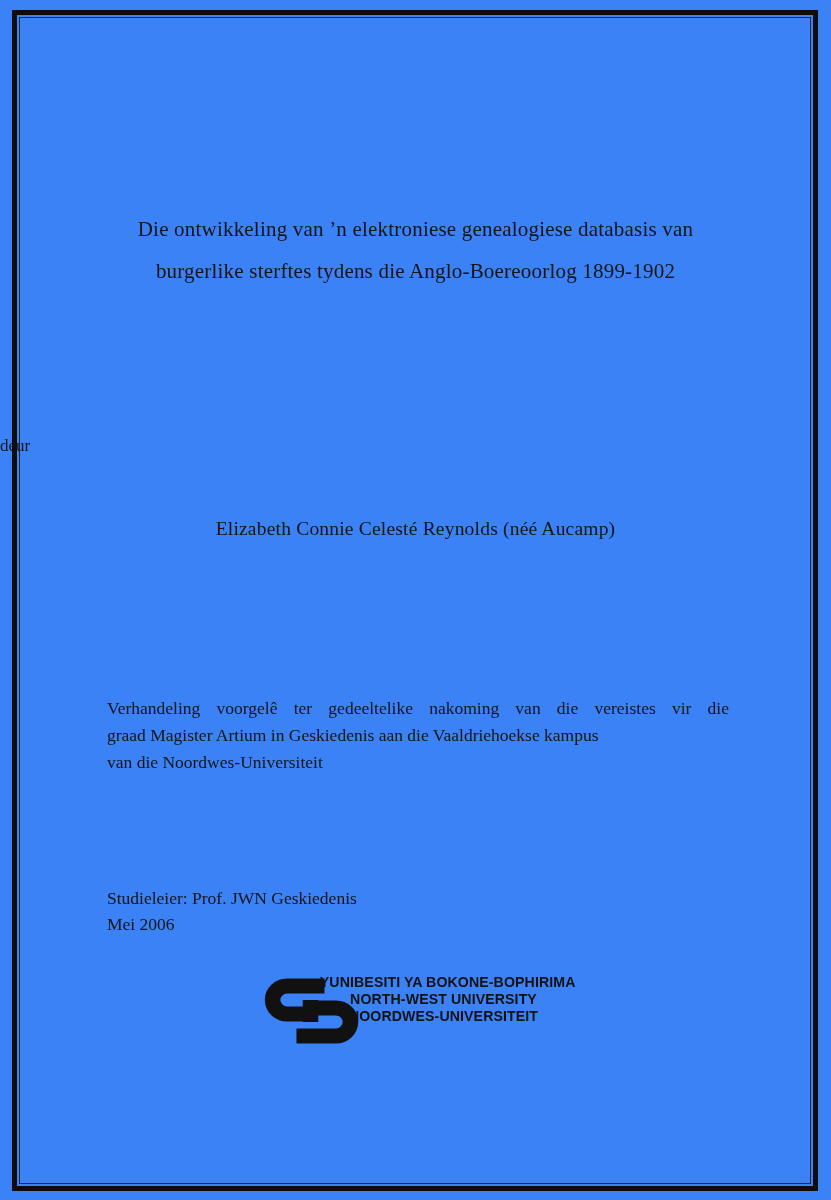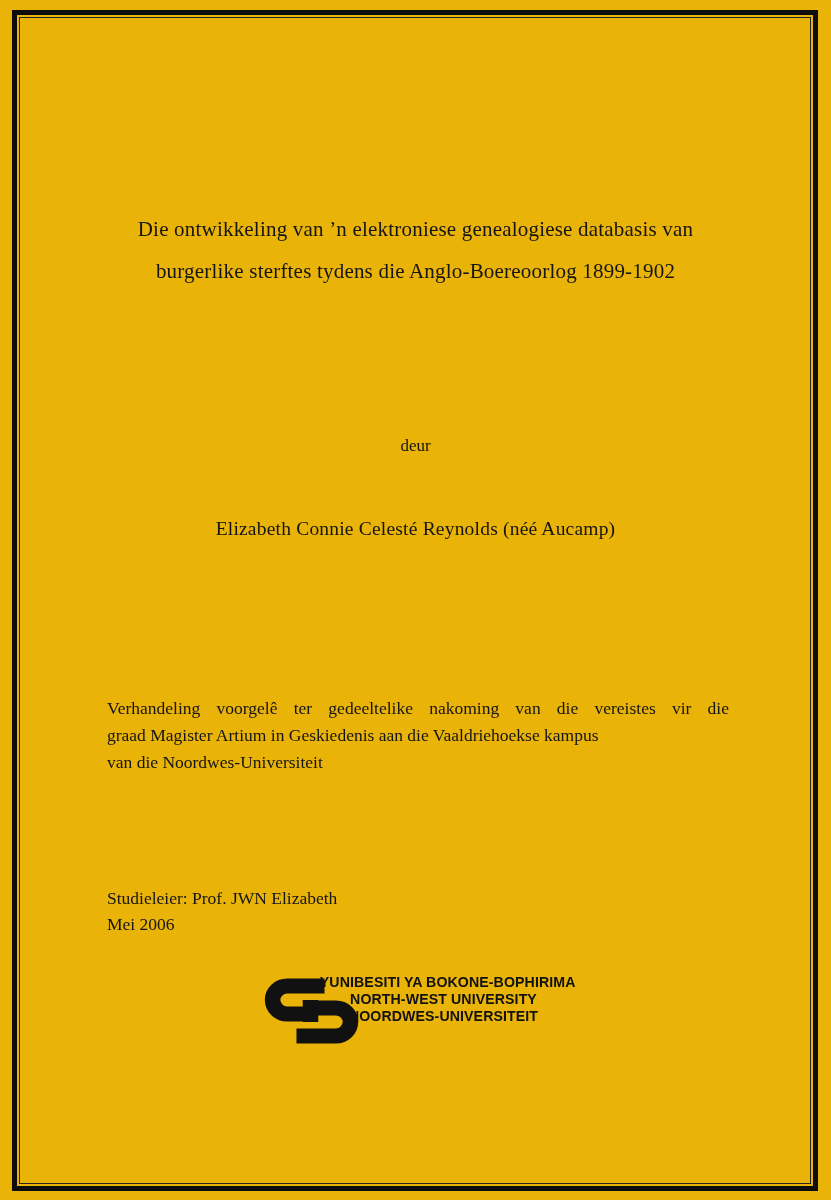--- a/index.html
+++ b/index.html
@@ -3,21 +3,21 @@
 <meta charset="utf-8">
 <style>
   * { margin: 0; padding: 0; box-sizing: border-box; }
   html, body { background: #e9e9e9; }
   body { width: 831px; }
 
   .page {
     position: relative;
     width: 831px;
     height: 1200px;
-    background: #eab308;
+    background: #3b82f6;
     font-family: "Liberation Serif", "DejaVu Serif", serif;
     color: #151515;
     overflow: hidden;
   }
 
   
   .frame-outer {
     position: absolute;
     top: 10px; left: 12px; right: 13px; bottom: 9px;
     border: 5px solid #0d0d0d;
@@ -33,21 +33,20 @@
     top: 208px; left: 88px; right: 88px;
     text-align: center;
     font-size: 21px;
     line-height: 42px;
     letter-spacing: 0.2px;
   }
 
   .byline {
     position: absolute;
     top: 436px; left: 0; right: 0;
-    text-align: center;
     font-size: 17px;
   }
 
   .author-line {
     position: absolute;
     top: 518px; left: 0; right: 0;
     text-align: center;
     font-size: 19.5px;
     letter-spacing: 0.2px;
   }
@@ -116,21 +115,21 @@
 
   <div class="author-line">Elizabeth Connie Celesté Reynolds (néé Aucamp)</div>
 
   <div class="statement">
     <div class="justified">Verhandeling voorgelê ter gedeeltelike nakoming van die vereistes vir die</div>
     <div><span>graad </span><span class="italic">Magister Artium</span><span> in Geskiedenis aan die Vaaldriehoekse kampus</span></div>
     <div>van die Noordwes-Universiteit</div>
   </div>
 
   <div class="footer-block">
-    <div>Studieleier: Prof. JWN Elizabeth</div>
+    <div>Studieleier: Prof. JWN Geskiedenis</div>
     <div>Mei 2006</div>
   </div>
 
   <div class="logo">
     <svg class="logo-mark" width="110" height="80" viewBox="0 0 106 80" preserveAspectRatio="none" aria-hidden="true">
       <g fill="none" stroke="#111111" stroke-width="15">
         <path d="M66,15 H30 a14,14 0 0 0 0,28 h22"></path>
         <path d="M39,65 H77 a14,14 0 0 0 0,-28 h-22"></path>
       </g>
       <rect x="45" y="29" width="15" height="22" fill="#111111"></rect>

